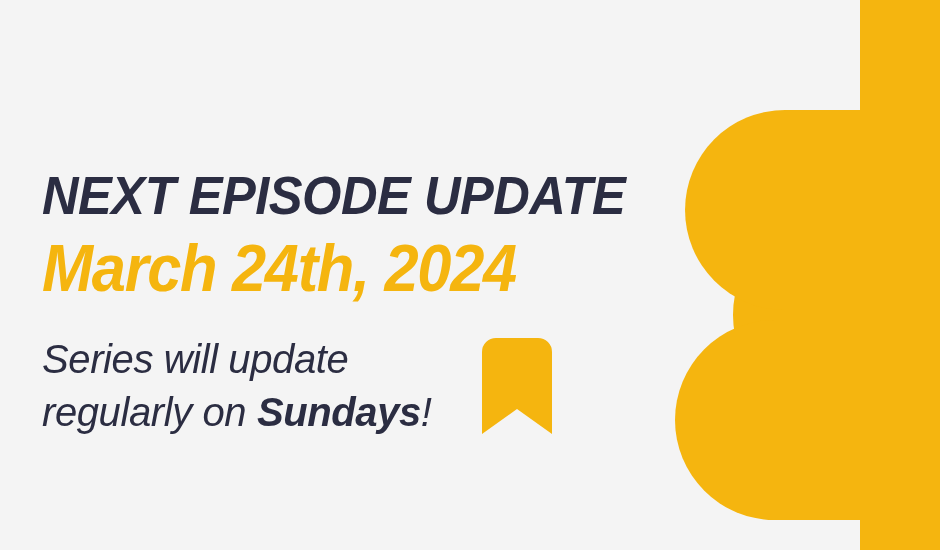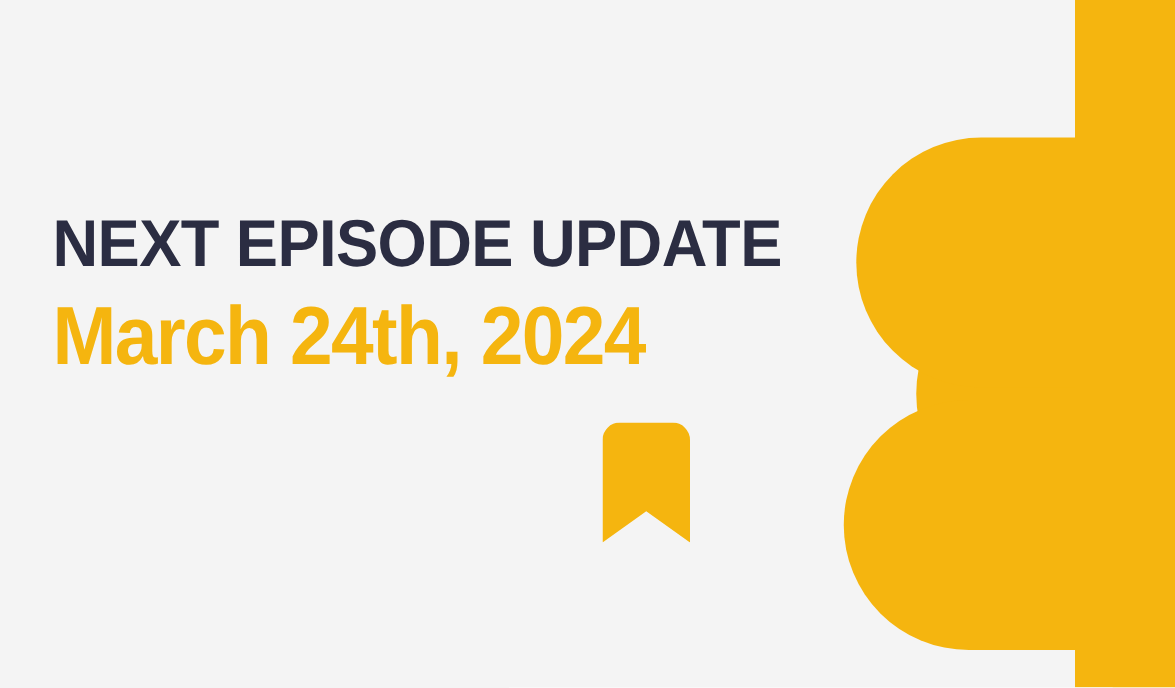--- a/index.html
+++ b/index.html
@@ -26,20 +26,21 @@
     width: 940px;
     height: 550px;
     display: block;
   }
   #content {
     position: absolute;
     left: 42px;
     top: 0;
     width: 640px;
     height: 550px;
+    font-style: italic;
   }
   .headline {
     position: absolute;
     left: 0;
     top: 168px;
     font-size: 53px;
     line-height: 56px;
     font-weight: bold;
     letter-spacing: -0.5px;
     color: #2b2d42;
@@ -110,20 +111,24 @@
              Z" fill="#f5b50f"></path>
     <path d="M 940 0 L 940 550 L 860 550 L 860 0 Z" fill="#f5b50f"></path>
   </svg>
 
   <div id="content">
 
     <div class="headline">NEXT EPISODE UPDATE</div>
 
     <div class="date-line">March 24th, 2024</div>
 
+    <div class="subtext">
+      <div>Series will update</div>
+      <div><span>regularly on </span><span class="strong">Sundays</span><span>!</span></div>
+    </div>
 
   </div>
 
   <svg id="bookmark-icon" viewBox="0 0 70 96">
     <path d="M 0 14
              A 14 14 0 0 1 14 0
              L 56 0
              A 14 14 0 0 1 70 14
              L 70 96
              L 35 71

